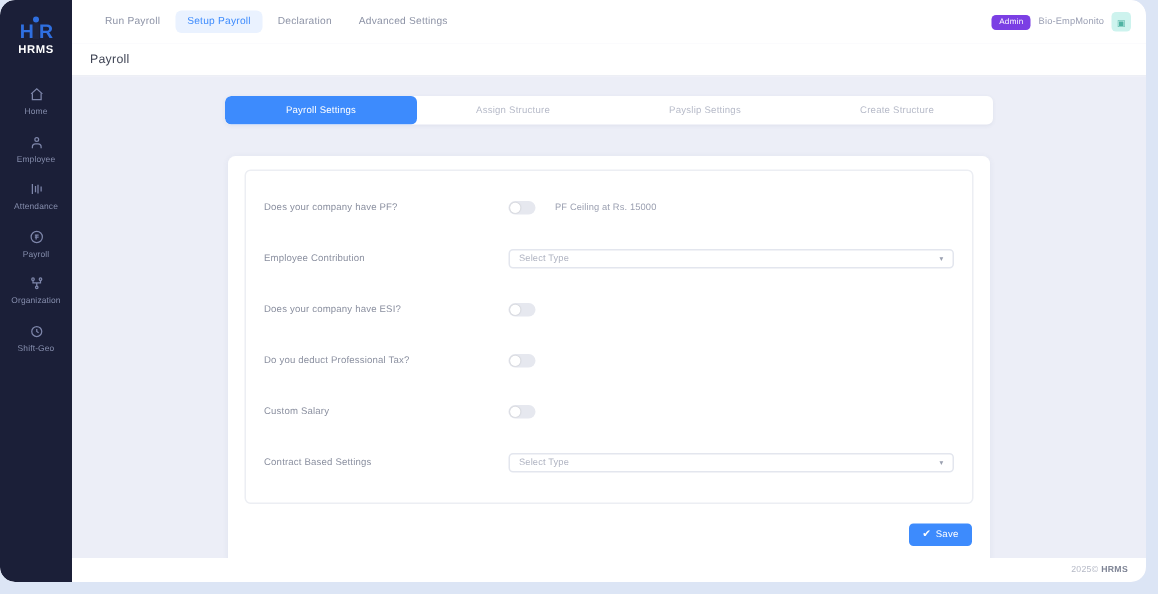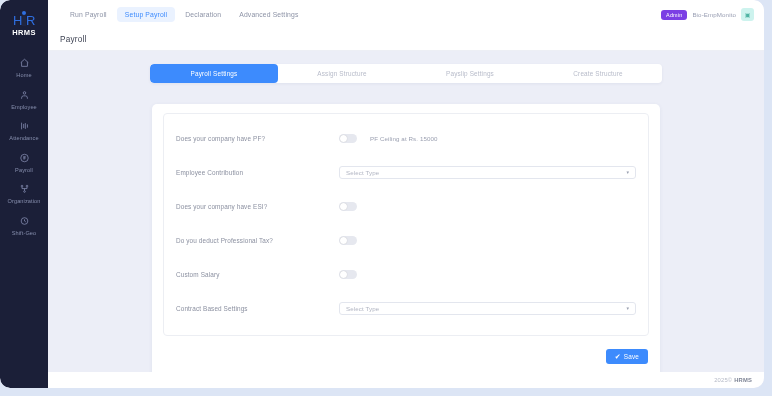--- a/index.html
+++ b/index.html
@@ -47,21 +47,21 @@
     margin-top: 9px;
     width: 44px;
     height: 32px;
     display: flex;
     flex-direction: column;
     align-items: center;
     justify-content: center;
   }
   .brand-mark {
     font-size: 13px;
-    font-weight: normal;
+    font-weight: bold;
     color: #2f6fe0;
     letter-spacing: -0.5px;
     line-height: 13px;
     position: relative;
   }
   .brand-mark .person {
     display: inline-block;
     width: 4px;
     height: 11px;
     background: #20253f;

